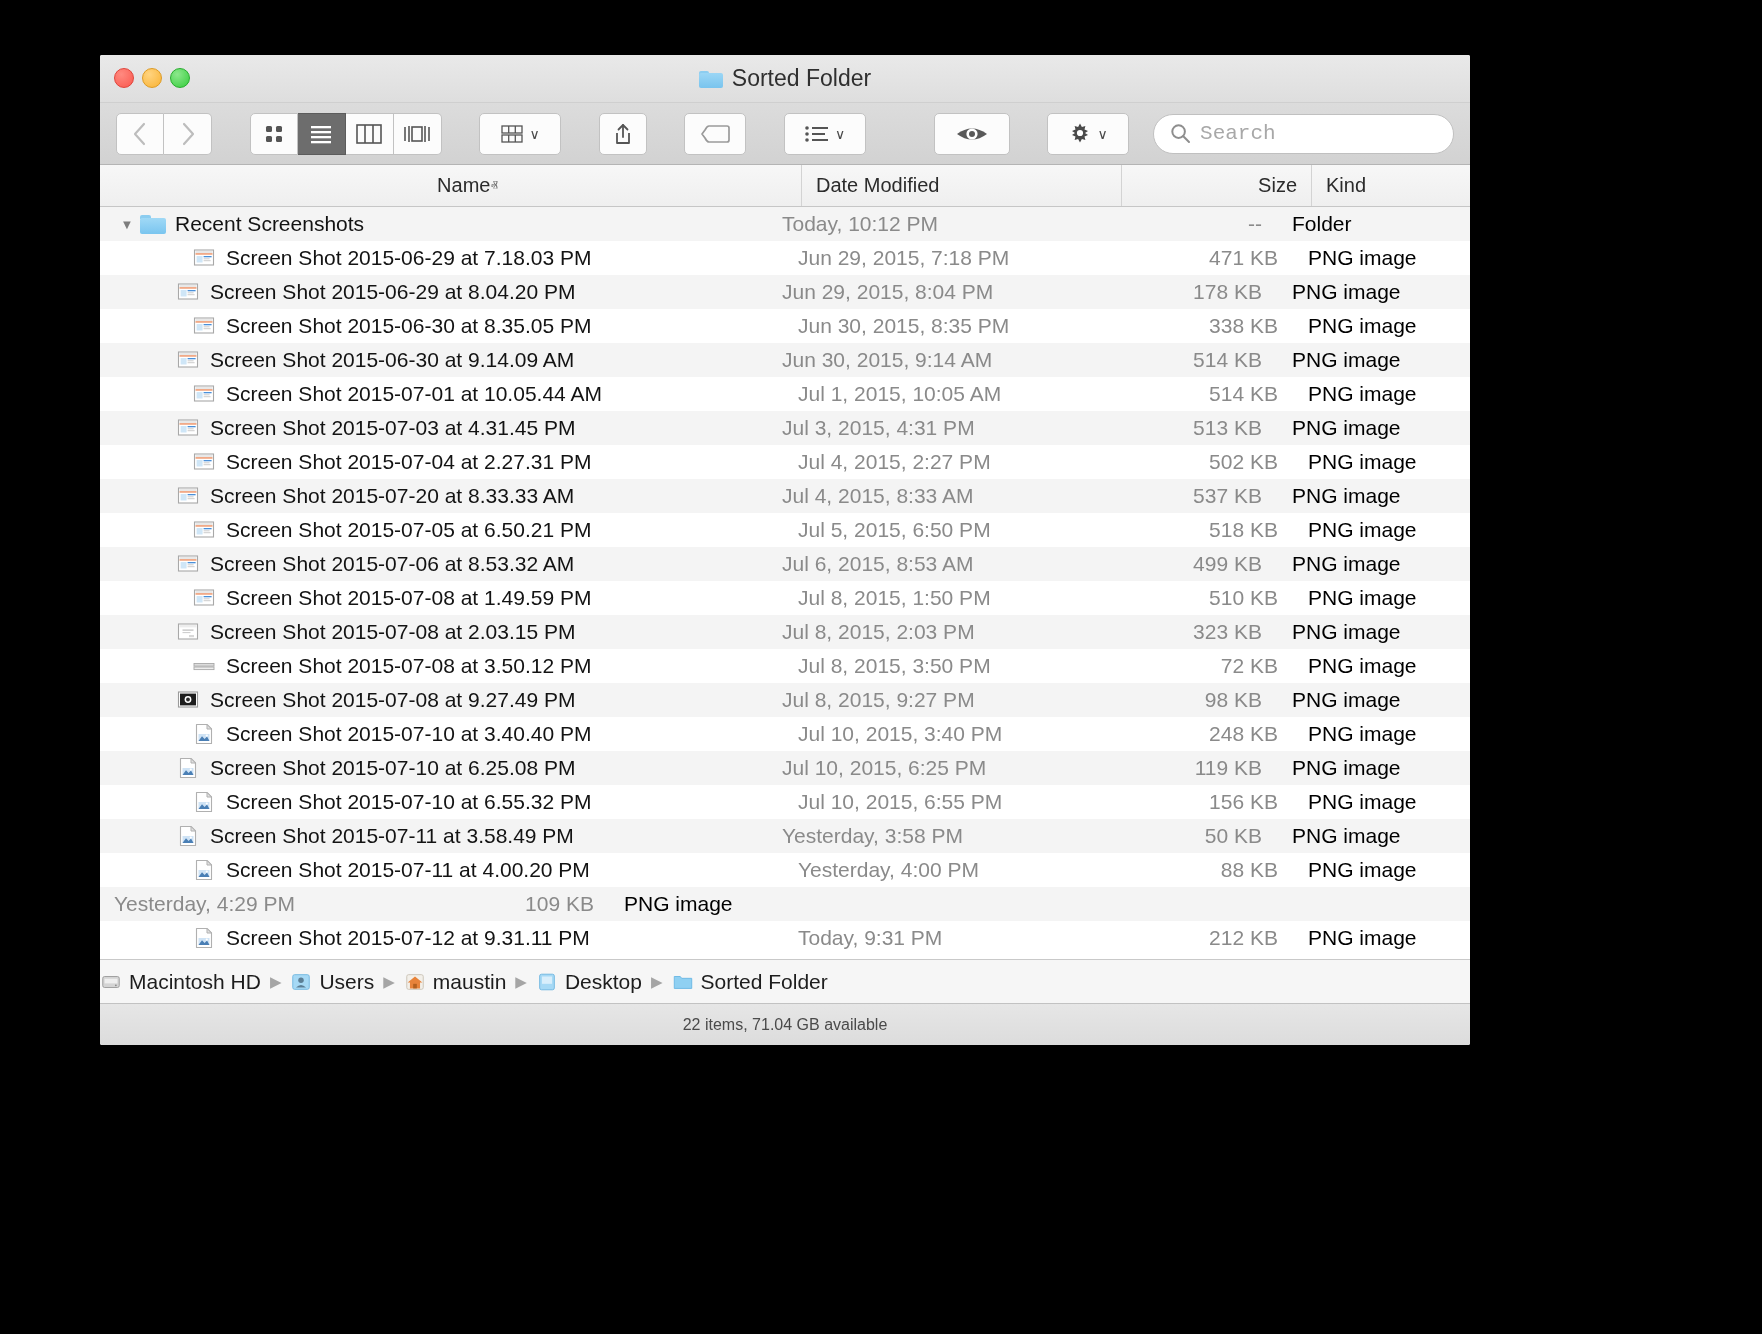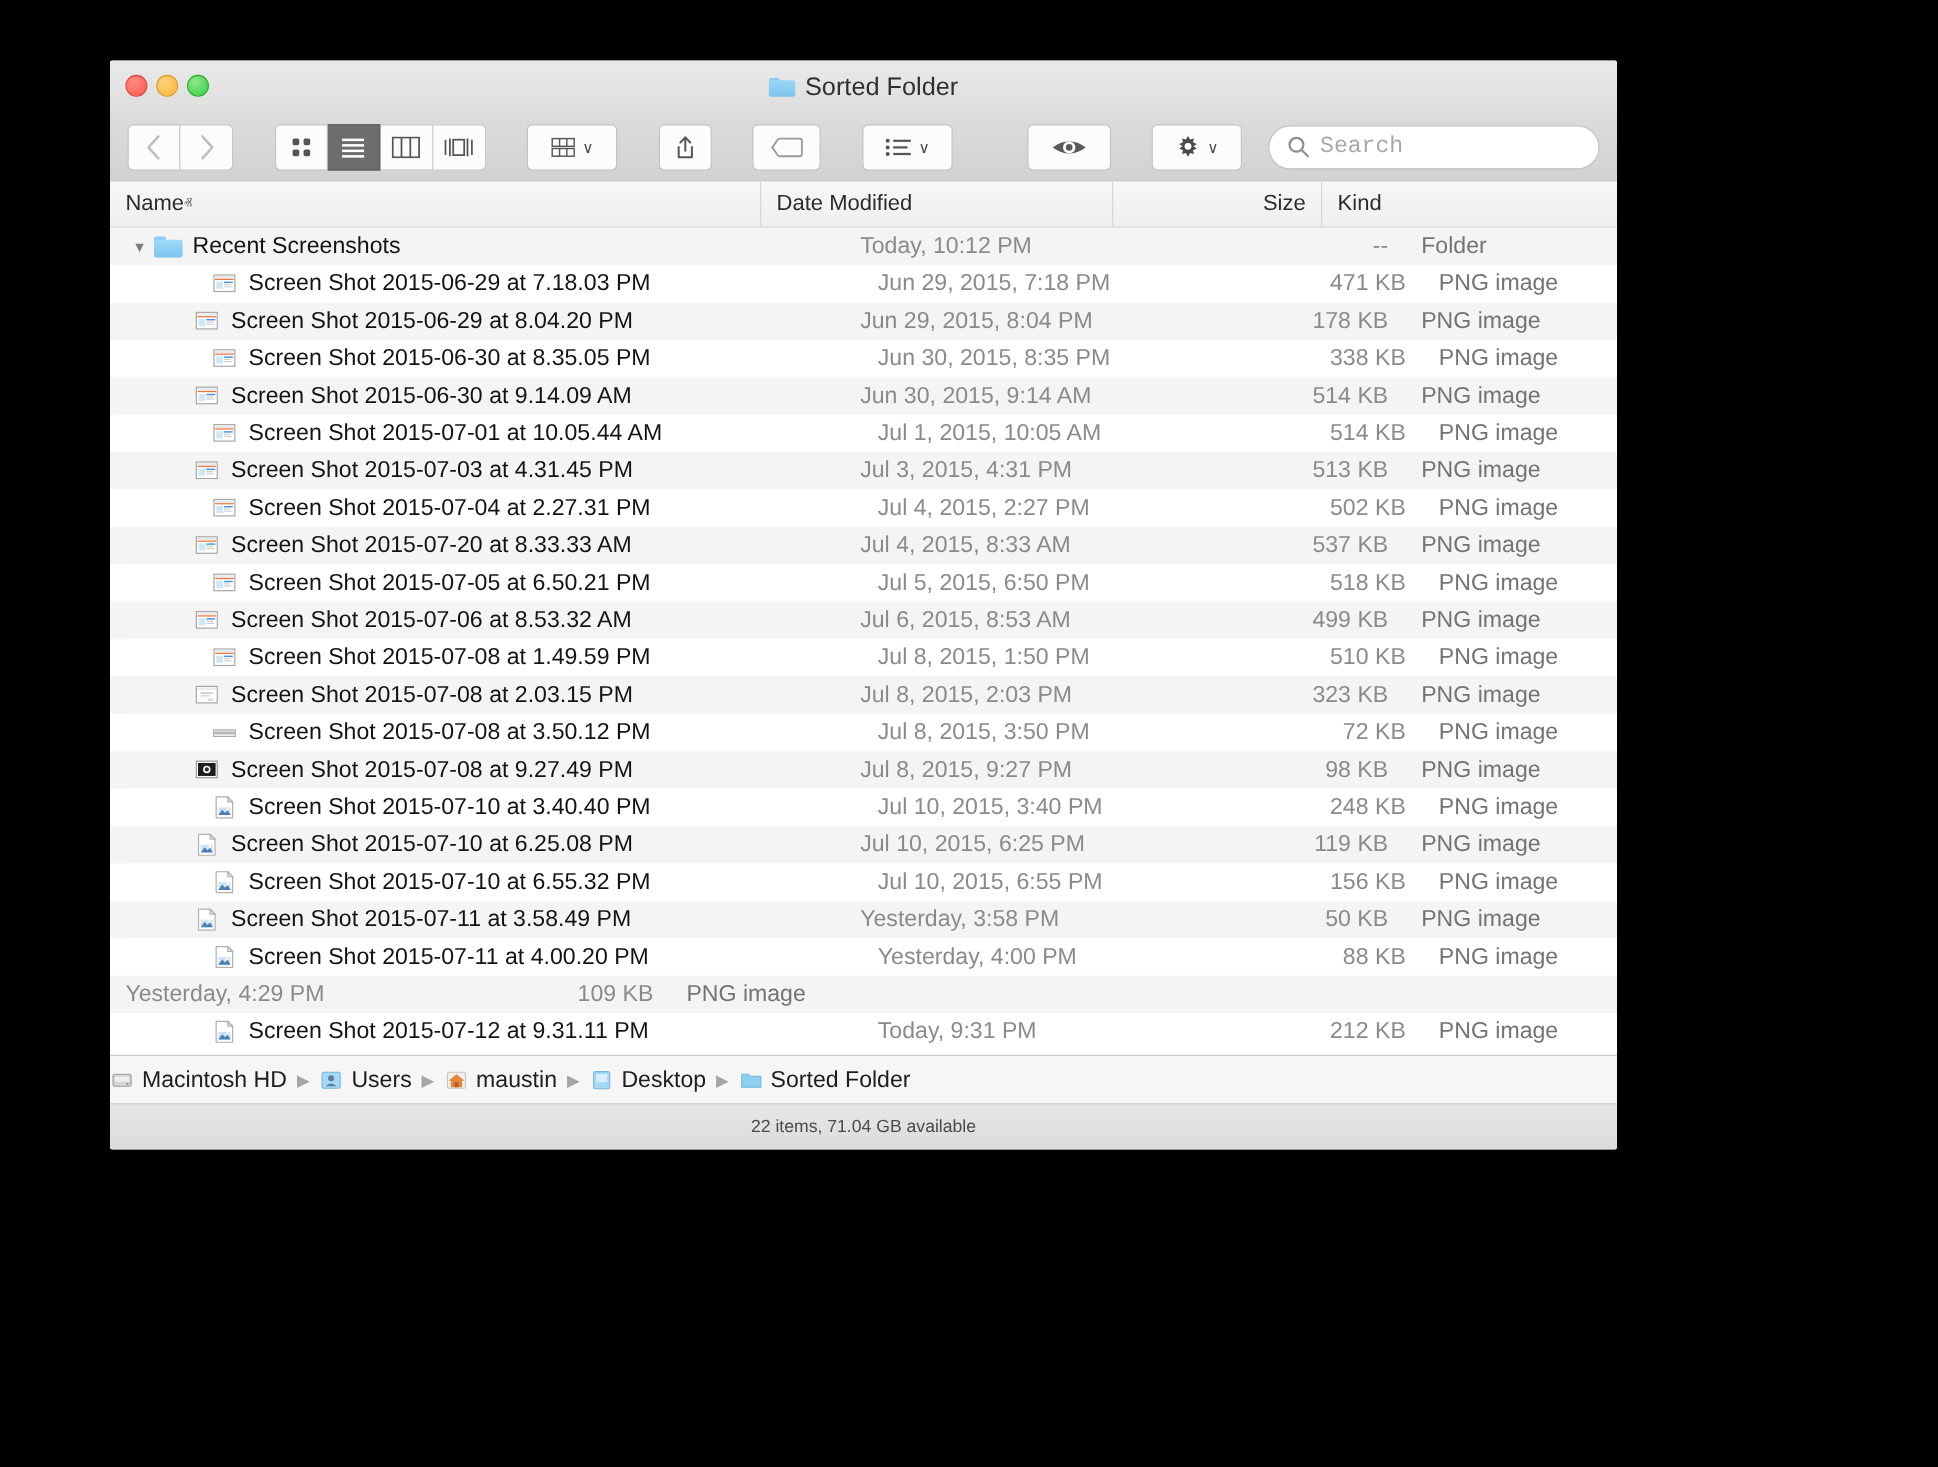--- a/index.html
+++ b/index.html
@@ -120,21 +120,21 @@
     color: #2b2b2b;
     flex: 0 0 auto;
   }
   .ch {
     height: 100%;
     display: flex; align-items: center;
     padding: 0 14px;
     border-right: 1px solid #d3d3d3;
     cursor: default;
   }
-  .ch-name     { width: 592px; justify-content: flex-start; }
+  .ch-name     { width: 668px; justify-content: center; margin-left: 34px; }
   .ch-date     { width: 320px; }
   .ch-size     { width: 190px; justify-content: flex-end; }
   .ch-kind     { flex: 1; border-right: none; }
   .sort-arrow  { font-size: 15px; color: #6e6e6e; }
 
   
   .file-list { flex: 1; overflow: hidden; background: #ffffff; }
   .row {
     height: 34px;
     display: flex;
@@ -147,21 +147,21 @@
 
   .cell-name {
     width: 668px;
     display: flex; align-items: center;
     padding-left: 14px;
     color: #131313;
     white-space: nowrap; overflow: hidden;
   }
   .cell-date { width: 320px; padding-left: 14px; color: #8a8a8a; white-space: nowrap; }
   .cell-size { width: 190px; padding-right: 16px; text-align: right; color: #8a8a8a; }
-  .cell-kind { flex: 1; padding-left: 14px; color: #737373; white-space: nowrap; }
+  .cell-kind { flex: 1; padding-left: 14px; color: #000000; white-space: nowrap; }
 
   .disclosure {
     width: 26px; display:flex; align-items:center; justify-content:center;
     color:#7d7d7d; font-size: 13px; flex: 0 0 auto;
   }
   .child-indent { width: 62px; flex: 0 0 auto; }
 
   .folder-icon { width: 26px; height: 20px; position: relative; flex:0 0 auto; margin-right: 9px; }
   .folder-icon::before {
     content:''; position:absolute; left:0; top:1px; width:11px; height:4px;

